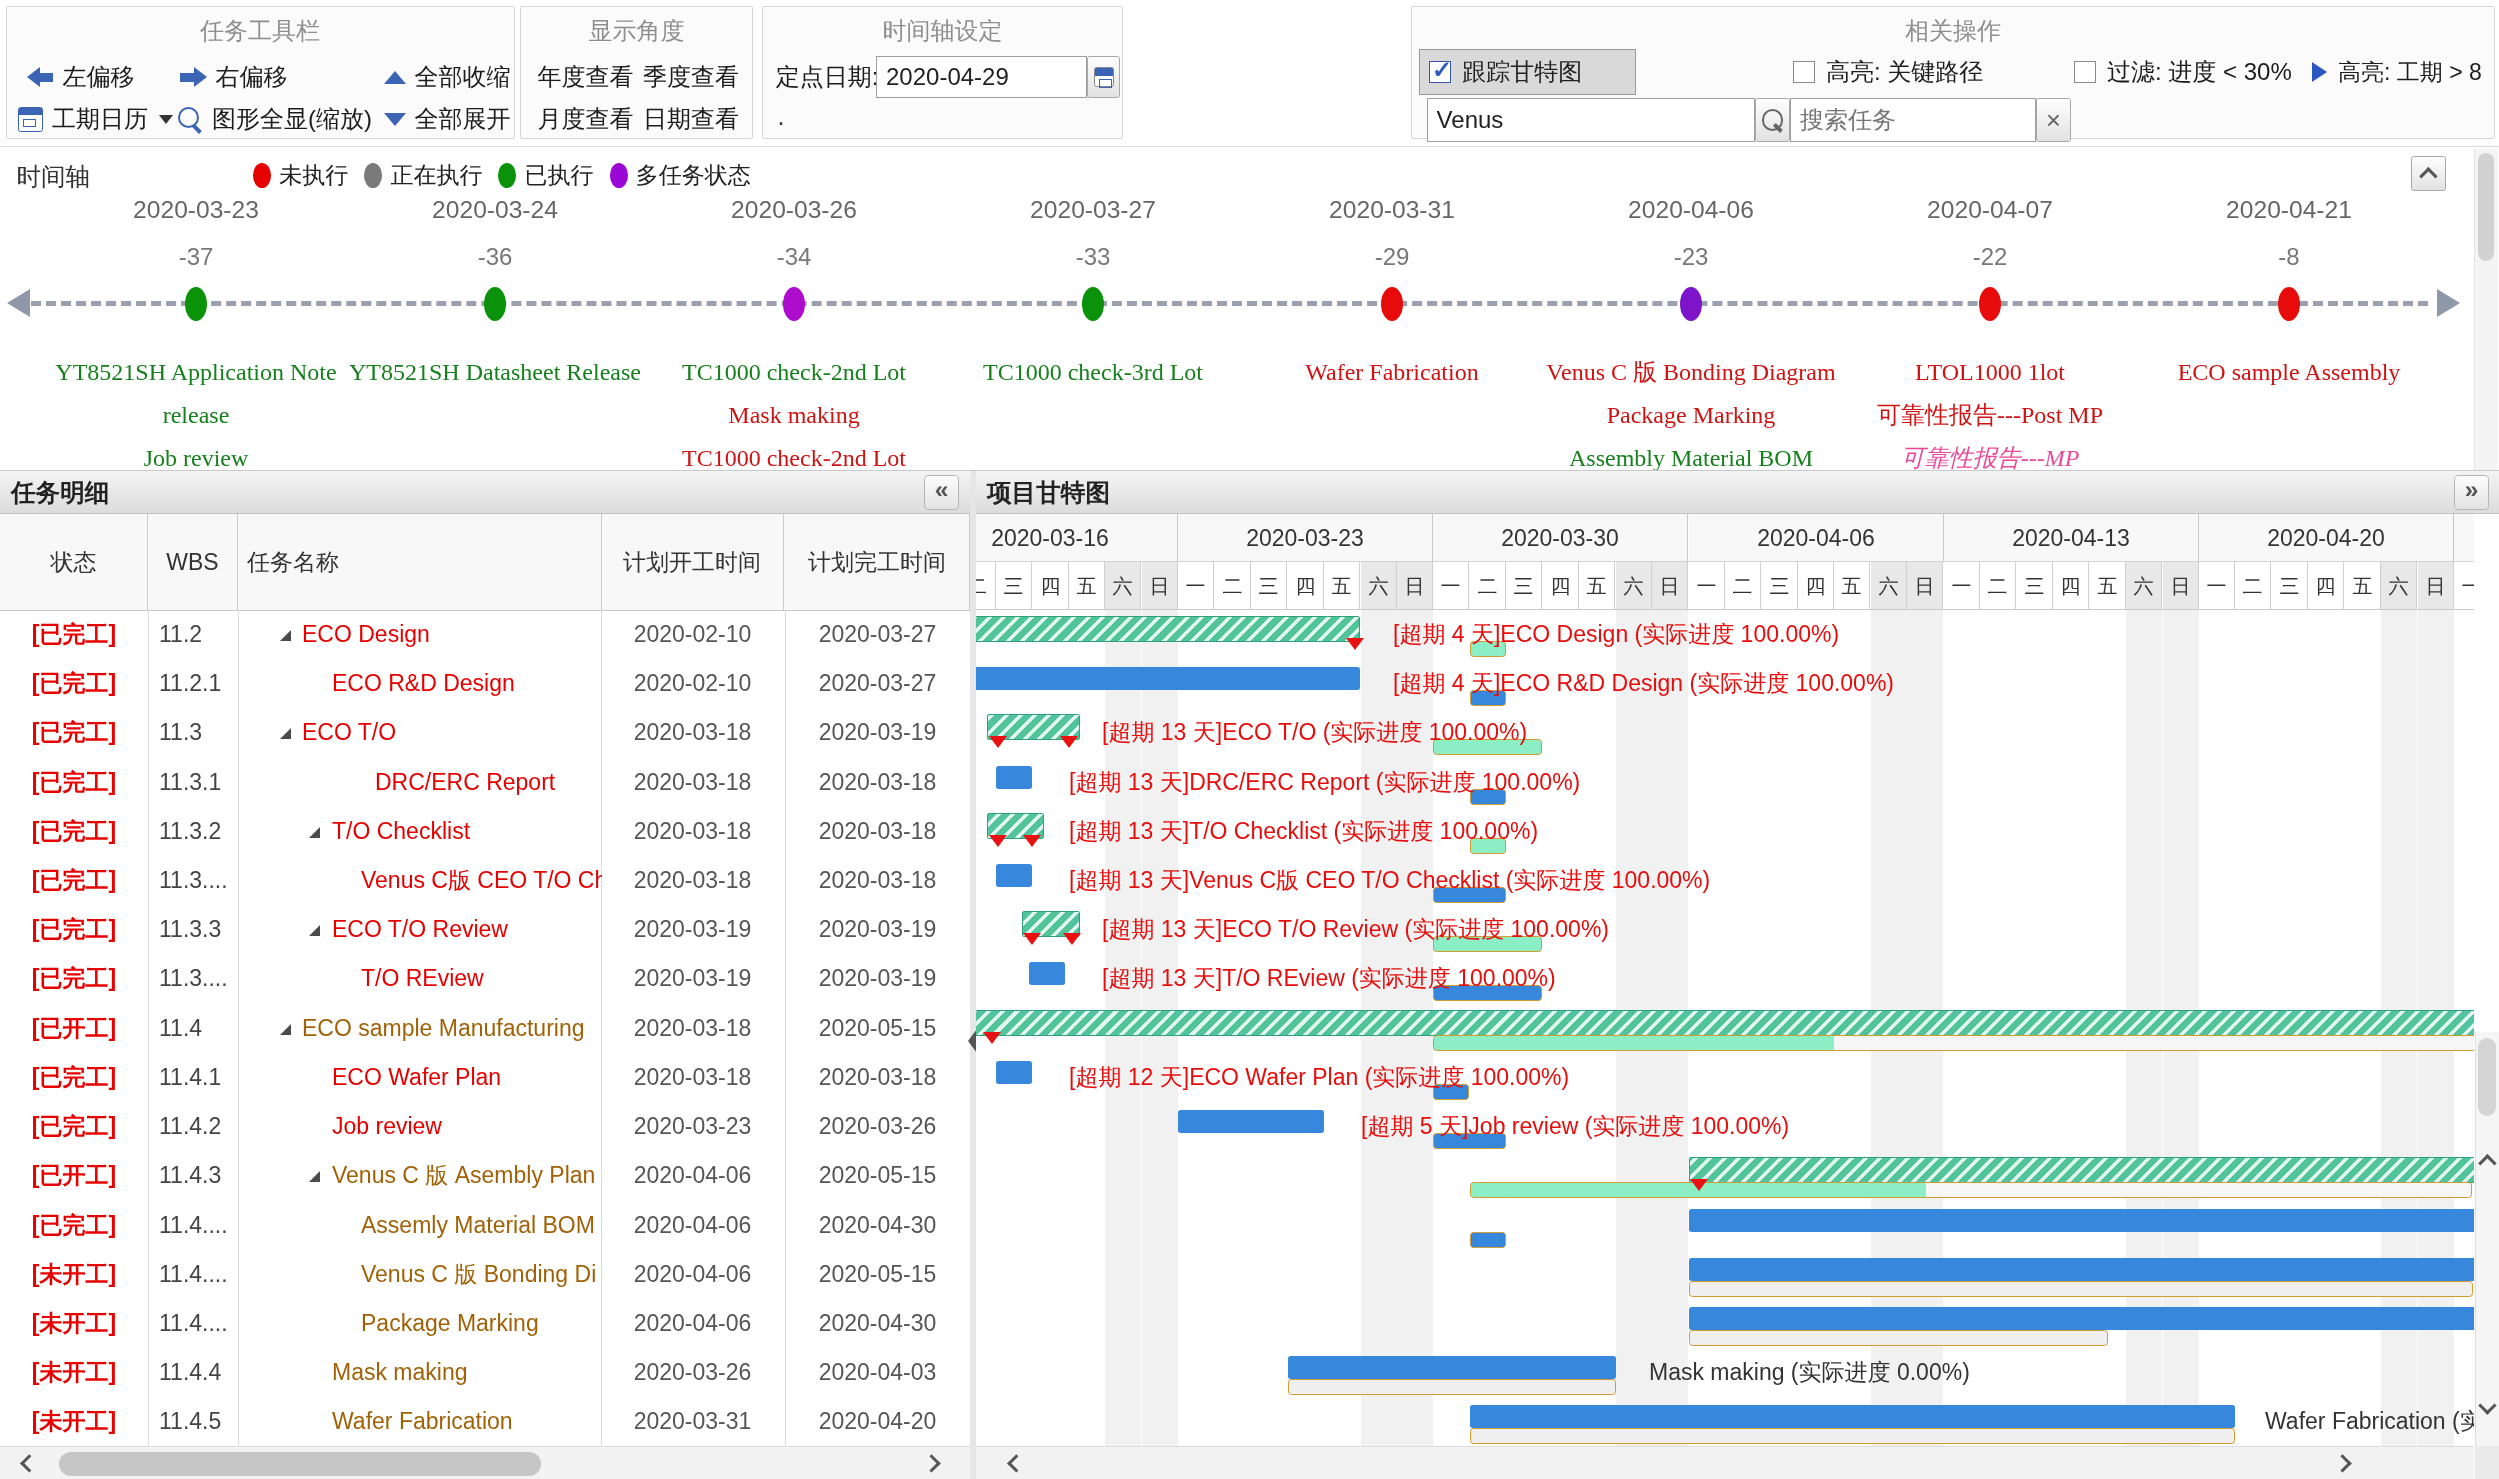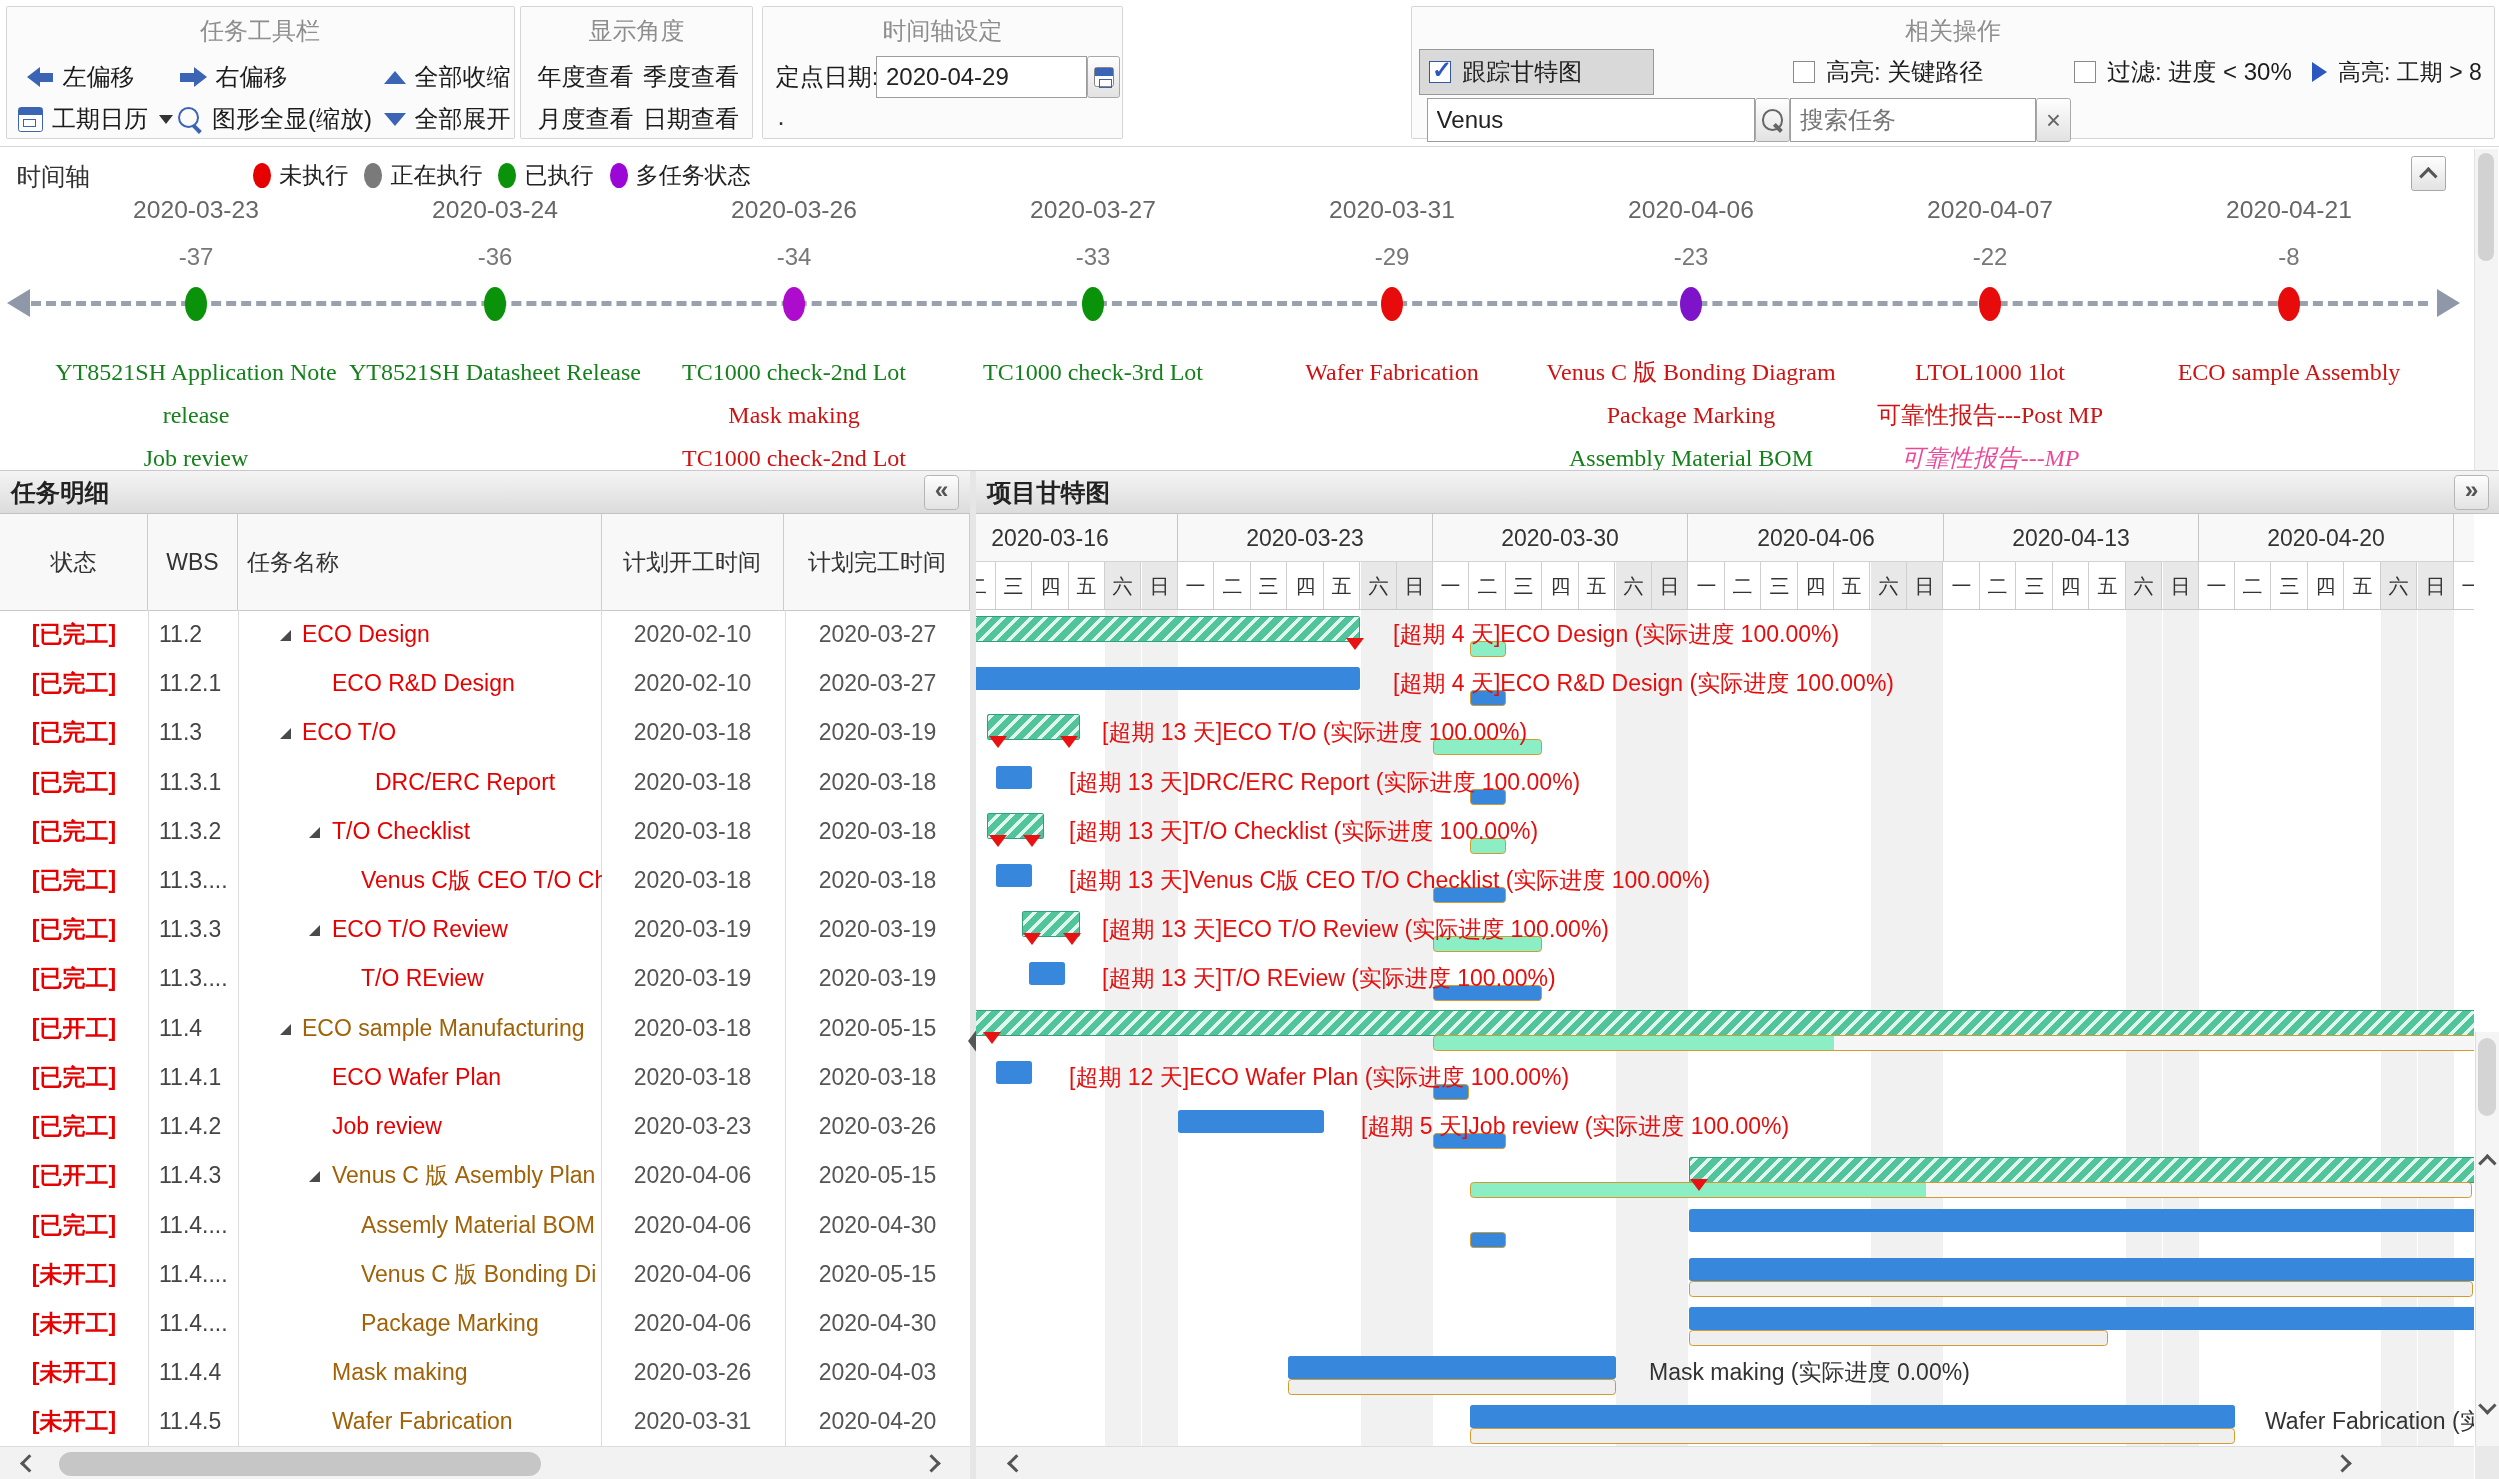--- a/index.html
+++ b/index.html
@@ -170,21 +170,21 @@
       </div>
       <input class="txt-input" style="position: absolute; left: 113px; top: 49px; width: 211px; height: 42px;" value="2020-04-29">
       <div class="sq-btn" style="left:324px; top:49px; width:33px; height:42px;">
         <span class="cal-icon" style="width:20px;height:20px;border-color:#888;"></span>
       </div>
       <div style="position:absolute; left:14.6px; top:95px; font-size:25.5px; color:#333;">.</div>
     </div>
 
     <div class="group" style="left:1411px; width:1084px;">
       <div class="group-title">相关操作</div>
-      <div class="pressed" style="left:7.3px; top:42px; width:235px; height:46px;">
+      <div class="pressed" style="left:7.3px; top:42px; width:217px; height:46px;">
         <span class="cb checked"></span>
         <span>跟踪甘特图</span>
       </div>
       <div class="cb-item" style="left:381px; top:46px;">
         <span class="cb"></span>
         <span>高亮: 关键路径</span>
       </div>
       <div class="cb-item" style="left:662px; top:46px;">
         <span class="cb"></span>
         <span>过滤: 进度 &lt; 30%</span>

